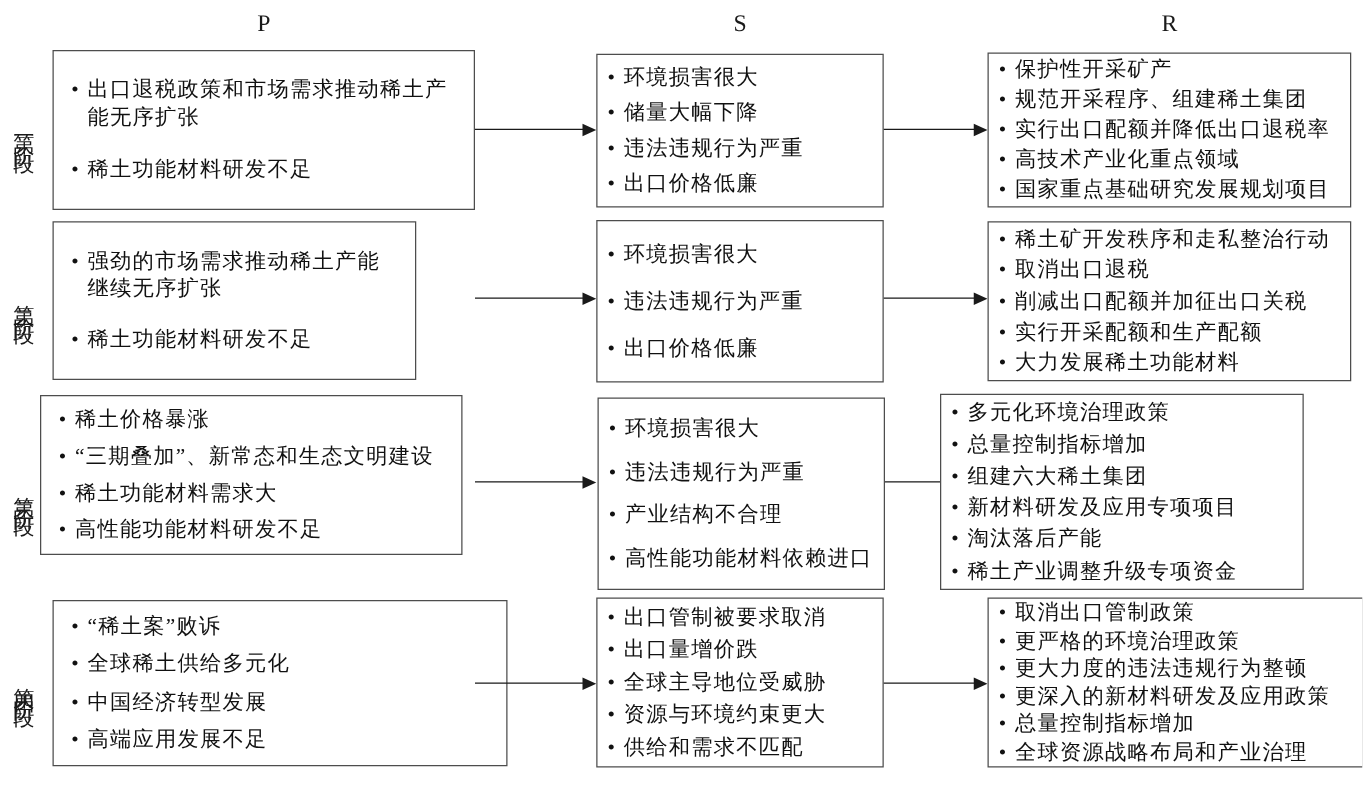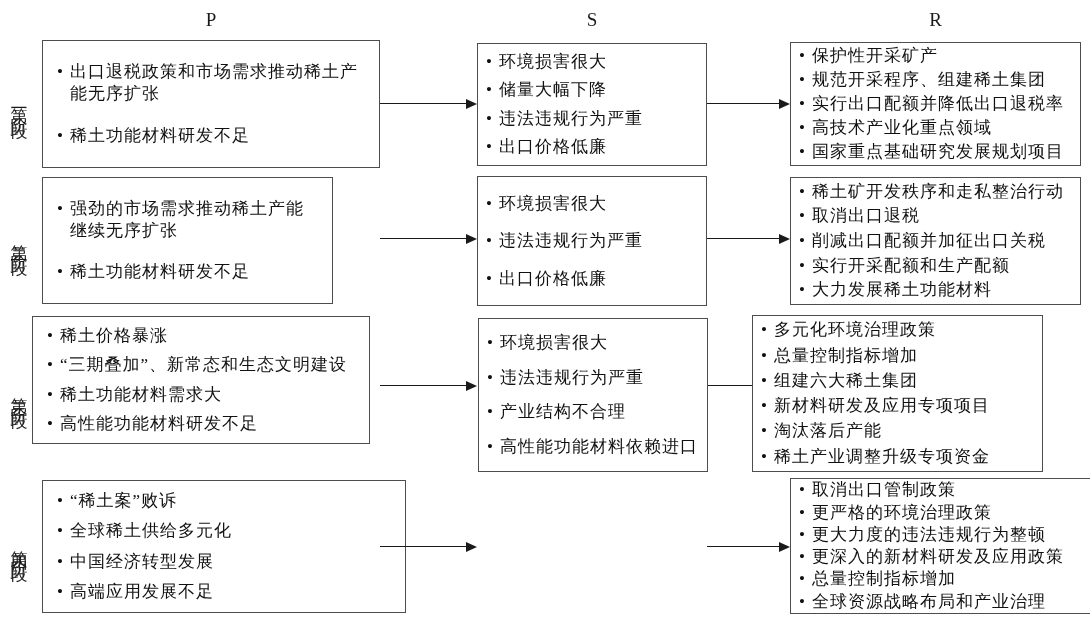--- a/index.html
+++ b/index.html
@@ -206,20 +206,29 @@
         <li>“稀土案”败诉</li>
         <li>全球稀土供给多元化</li>
         <li>中国经济转型发展</li>
         <li>高端应用发展不足</li>
       </ul>
   </div>
   <div class="arrow" style="left:380px;top:541px;width:97px">
     <span class="shaft"></span>
     <span class="head"></span>
   </div>
+  <div class="box col-s" style="left:477px;top:478px;width:230px;height:136px">
+    <ul>
+        <li>出口管制被要求取消</li>
+        <li>出口量增价跌</li>
+        <li>全球主导地位受威胁</li>
+        <li>资源与环境约束更大</li>
+        <li>供给和需求不匹配</li>
+      </ul>
+  </div>
   <div class="arrow" style="left:707px;top:541px;width:83px">
     <span class="shaft"></span>
     <span class="head"></span>
   </div>
   <div class="box col-r" style="left:790px;top:478px;width:301px;height:136px">
     <ul>
         <li>取消出口管制政策</li>
         <li>更严格的环境治理政策</li>
         <li>更大力度的违法违规行为整顿</li>
         <li>更深入的新材料研发及应用政策</li>

